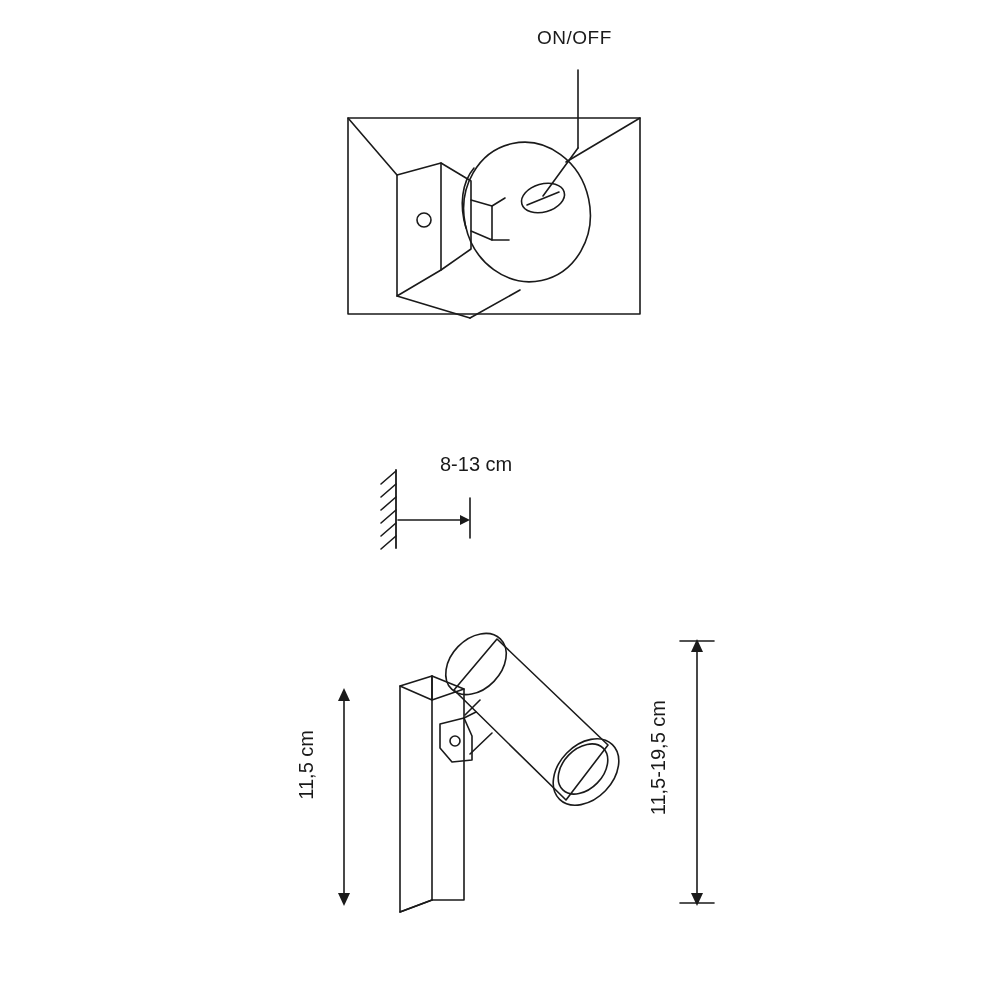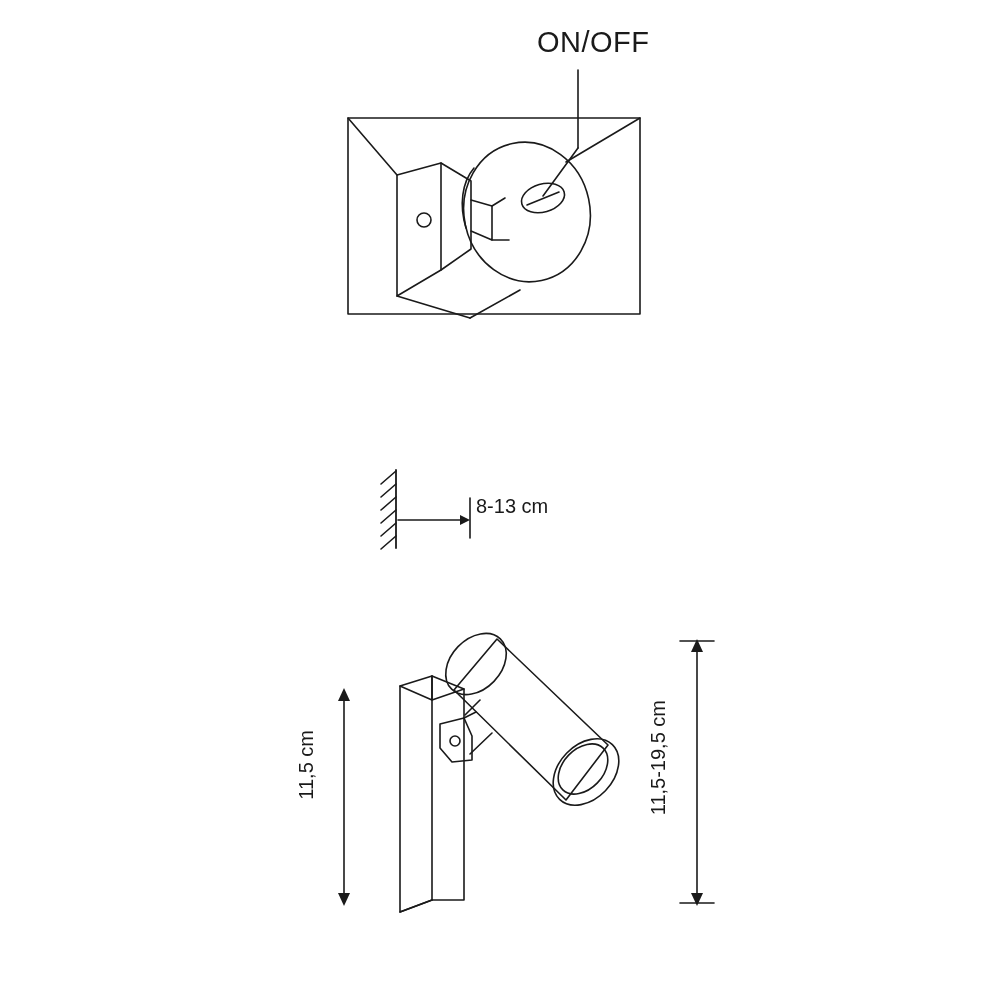--- a/index.html
+++ b/index.html
@@ -24,28 +24,27 @@
   .label {
     position: absolute;
     font-family: "Liberation Sans", sans-serif;
     color: #1a1a1a;
     white-space: nowrap;
     line-height: 1;
   }
   #onoff-label {
     left: 537px;
     top: 28px;
-    font-size: 29px;
+    font-size: 19px;
     letter-spacing: 0.5px;
   }
   #dist-label {
     left: 440px;
-    top: 496px;
+    top: 454px;
     font-size: 20px;
-    margin-left: 36px;
   }
   #height-label {
     left: 296px;
     top: 730px;
     font-size: 20px;
     transform-origin: left top;
     transform: rotate(-90deg) translate(-100%, 0);
   }
   #range-label {
     left: 648px;

